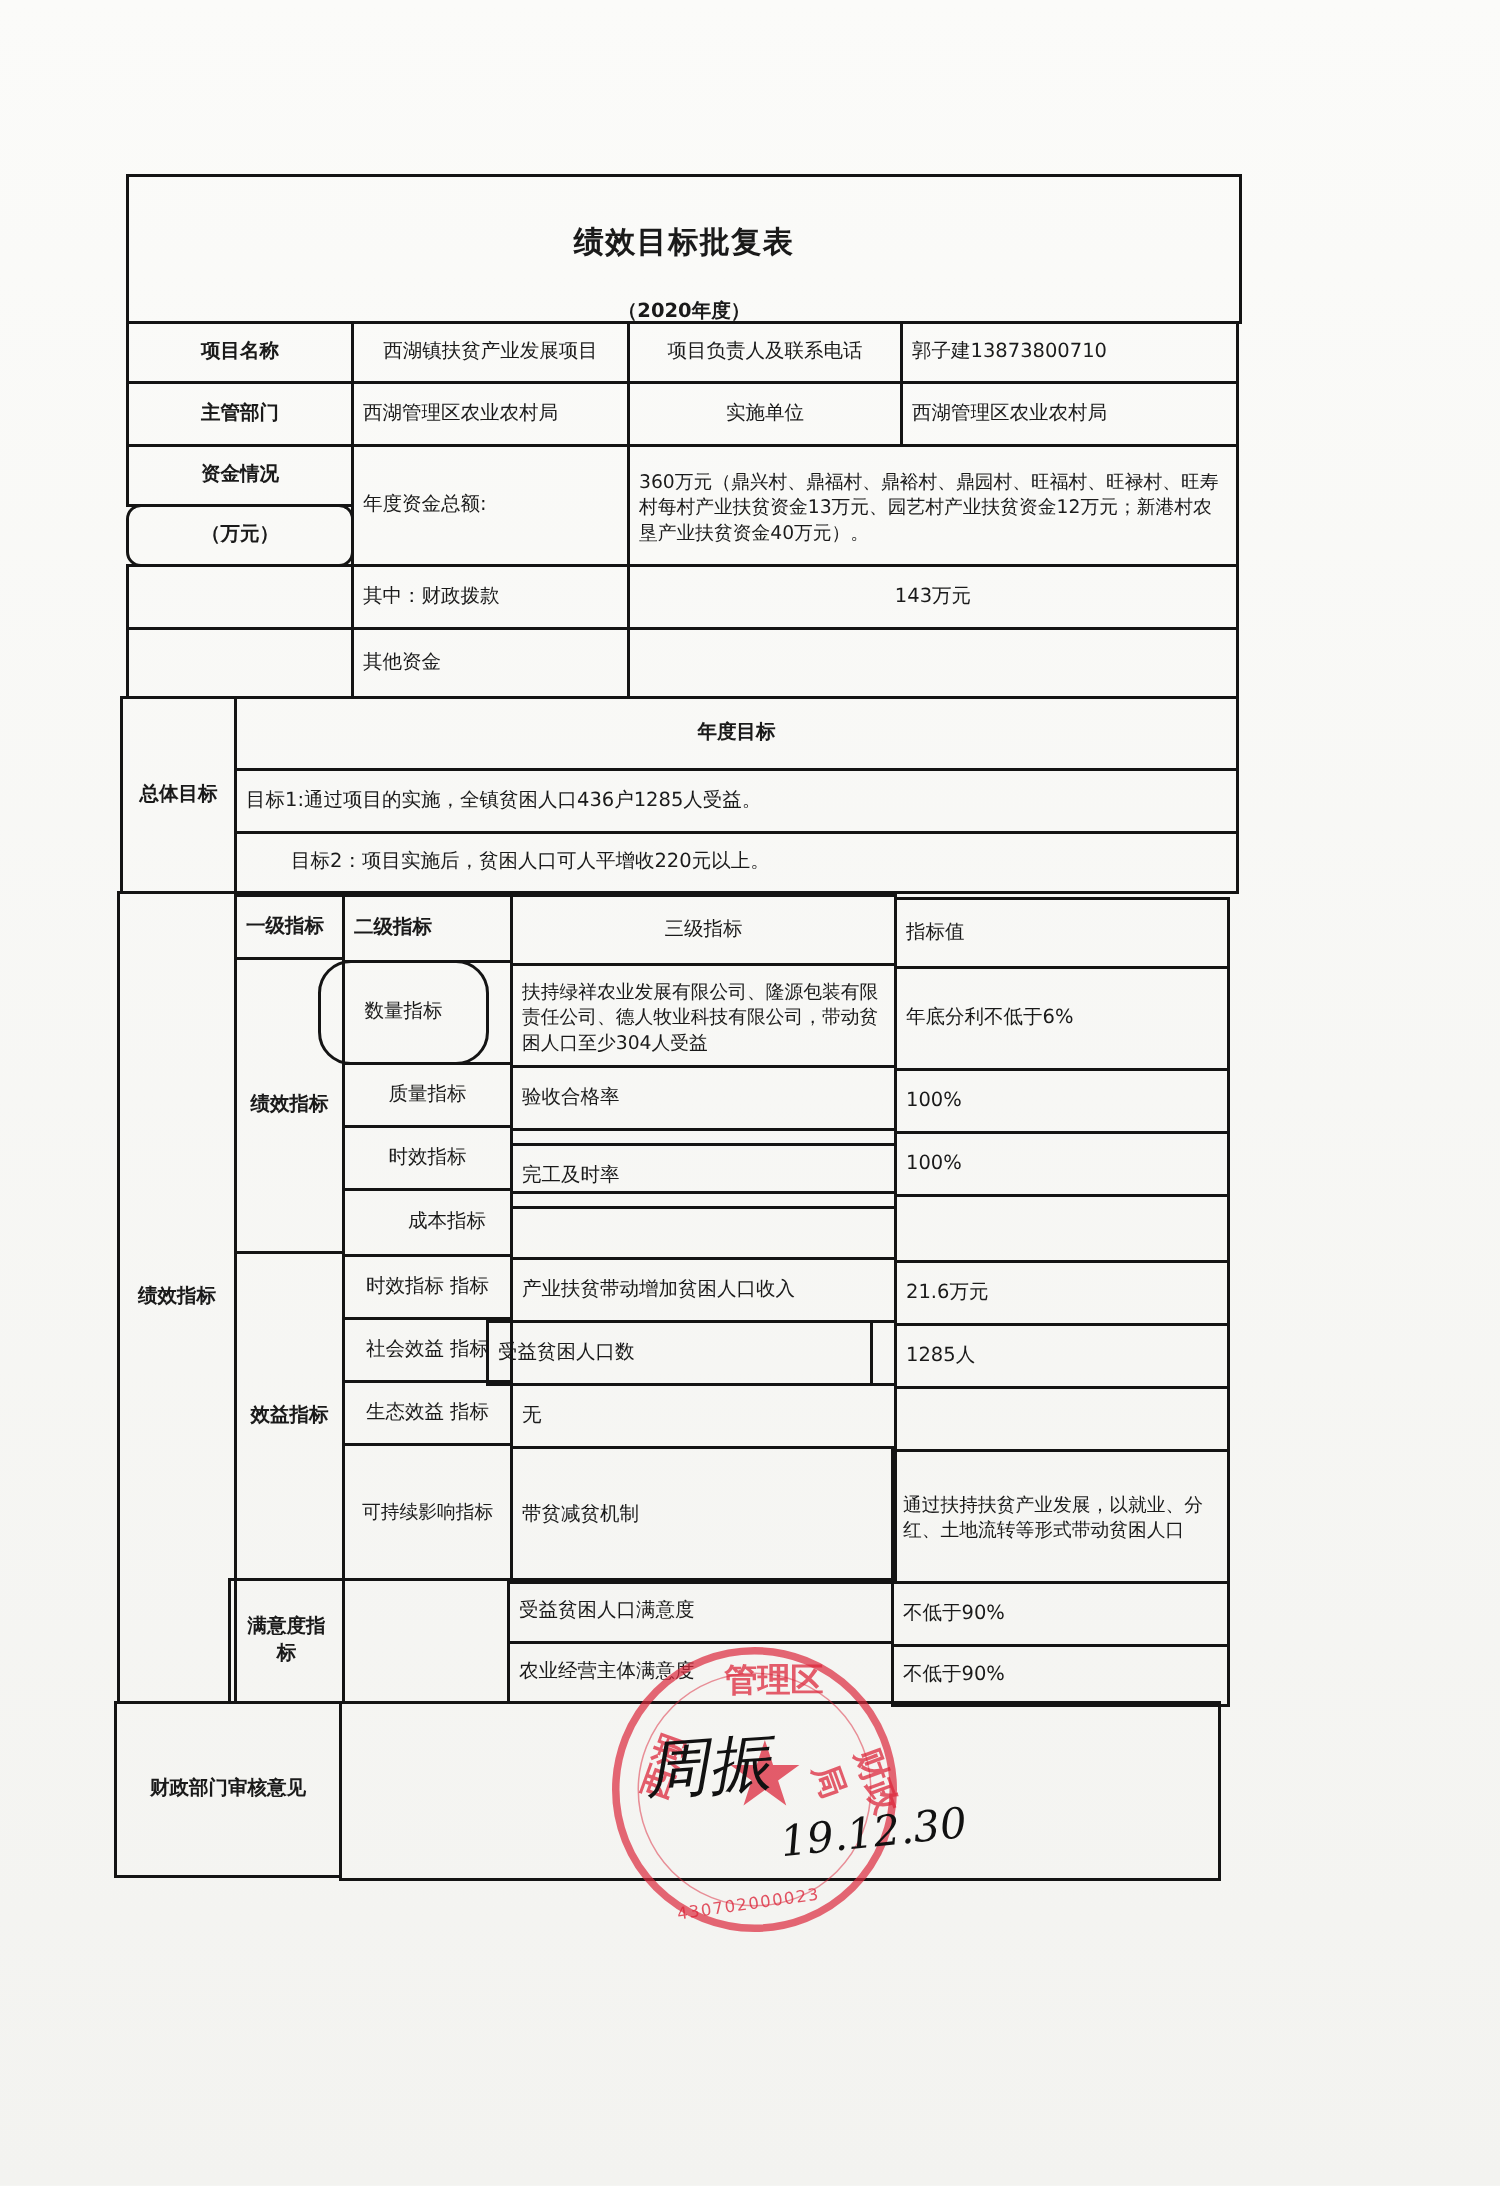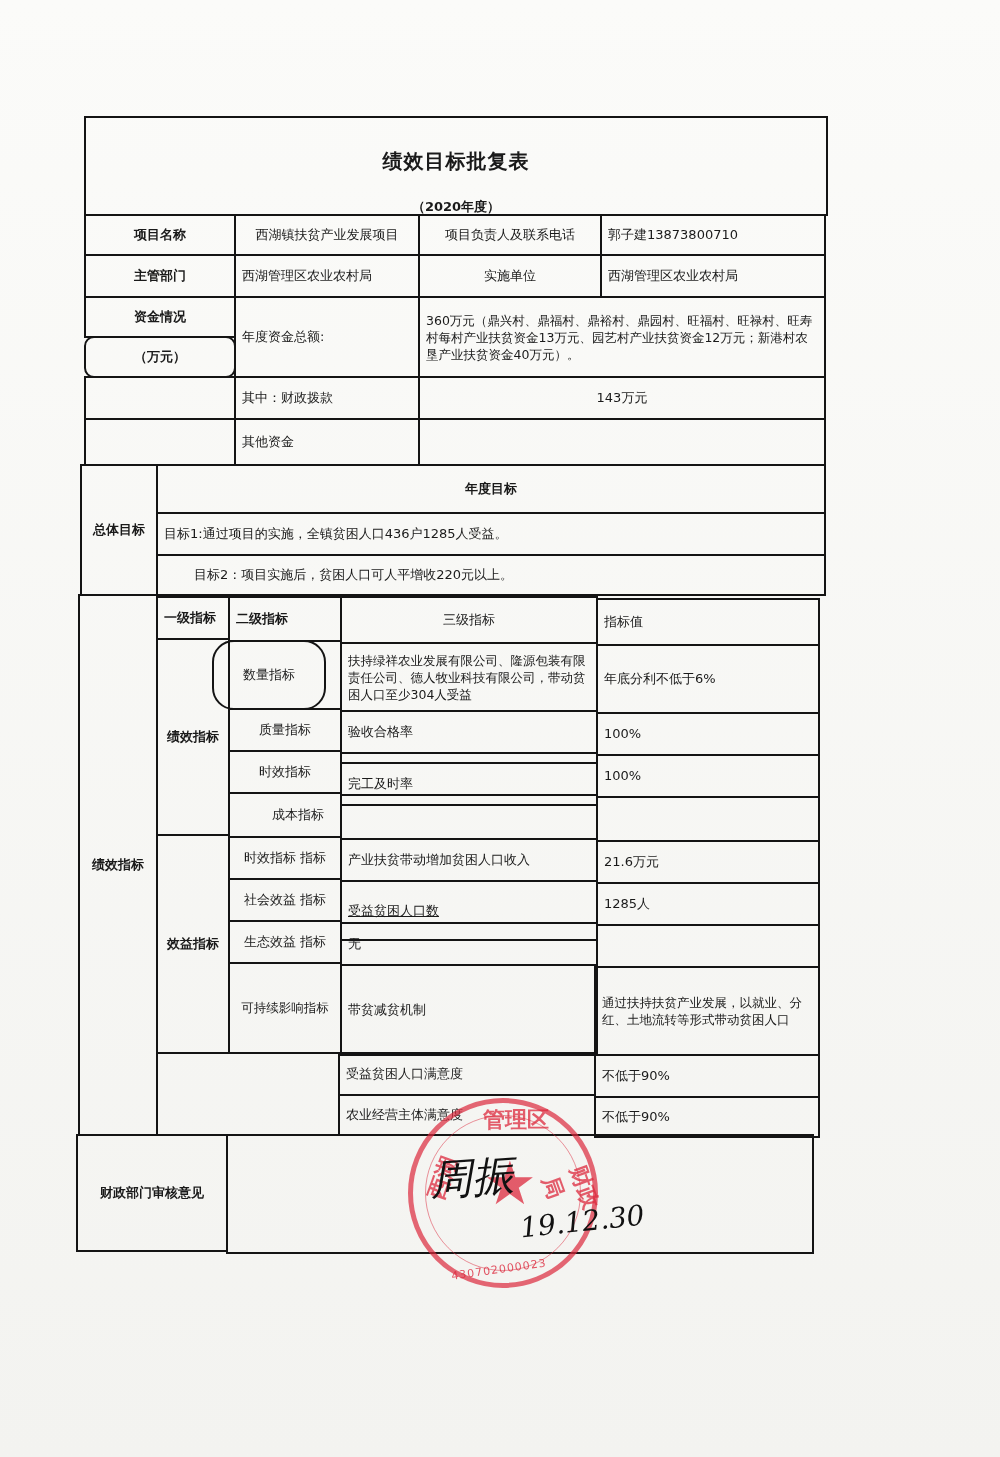--- a/index.html
+++ b/index.html
@@ -103,31 +103,32 @@
   <div class="cell l" style="left:340px;top:794px;width:258px;height:46px;"></div>
   <div class="cell l" style="left:596px;top:796px;width:224px;height:46px;"></div>
 
   <div class="cell c b" style="left:156px;top:834px;width:74px;height:220px;align-items:center;padding-top:0;">效益指标</div>
 
   <div class="cell c" style="left:228px;top:836px;width:114px;height:44px;">时效指标 指标</div>
   <div class="cell l" style="left:340px;top:838px;width:258px;height:44px;">产业扶贫带动增加贫困人口收入</div>
   <div class="cell l" style="left:596px;top:840px;width:224px;height:44px;">21.6万元</div>
 
   <div class="cell c" style="left:228px;top:878px;width:114px;height:44px;">社会效益 指标</div>
-  <div class="cell l" style="left:340px;top:880px;width:258px;height:61px;text-decoration:underline;">受益贫困人口数</div>
+  <div class="cell l" style="left:324px;top:880px;width:258px;height:44px;">受益贫困人口数</div>
   <div class="cell l" style="left:596px;top:882px;width:224px;height:44px;">1285人</div>
 
   <div class="cell c" style="left:228px;top:920px;width:114px;height:44px;">生态效益 指标</div>
   <div class="cell l" style="left:340px;top:922px;width:258px;height:44px;">无</div>
   <div class="cell l" style="left:596px;top:924px;width:224px;height:44px;"></div>
 
   <div class="cell c" style="left:228px;top:962px;width:114px;height:92px;font-size:12.5px;">可持续影响指标</div>
   <div class="cell l" style="left:340px;top:964px;width:258px;height:92px;">带贫减贫机制</div>
   <div class="cell l wrap" style="left:594px;top:966px;width:226px;height:90px;font-size:12.5px;line-height:17px;">通过扶持扶贫产业发展，以就业、分红、土地流转等形式带动贫困人口</div>
 
+  <div class="cell c b wrap" style="left:152px;top:1052px;width:78px;height:84px;">满意度指标</div>
   <div class="cell l" style="left:338px;top:1052px;width:258px;height:44px;">受益贫困人口满意度</div>
   <div class="cell l" style="left:594px;top:1054px;width:226px;height:44px;">不低于90%</div>
   <div class="cell l" style="left:338px;top:1094px;width:258px;height:42px;">农业经营主体满意度</div>
   <div class="cell l" style="left:594px;top:1096px;width:226px;height:42px;">不低于90%</div>
 
   <div class="cell c b" style="left:76px;top:1134px;width:152px;height:118px;">财政部门审核意见</div>
   <div class="cell" style="left:226px;top:1134px;width:588px;height:120px;"></div>
 
   <div class="stamp">
     <div class="stamp-inner"></div>

